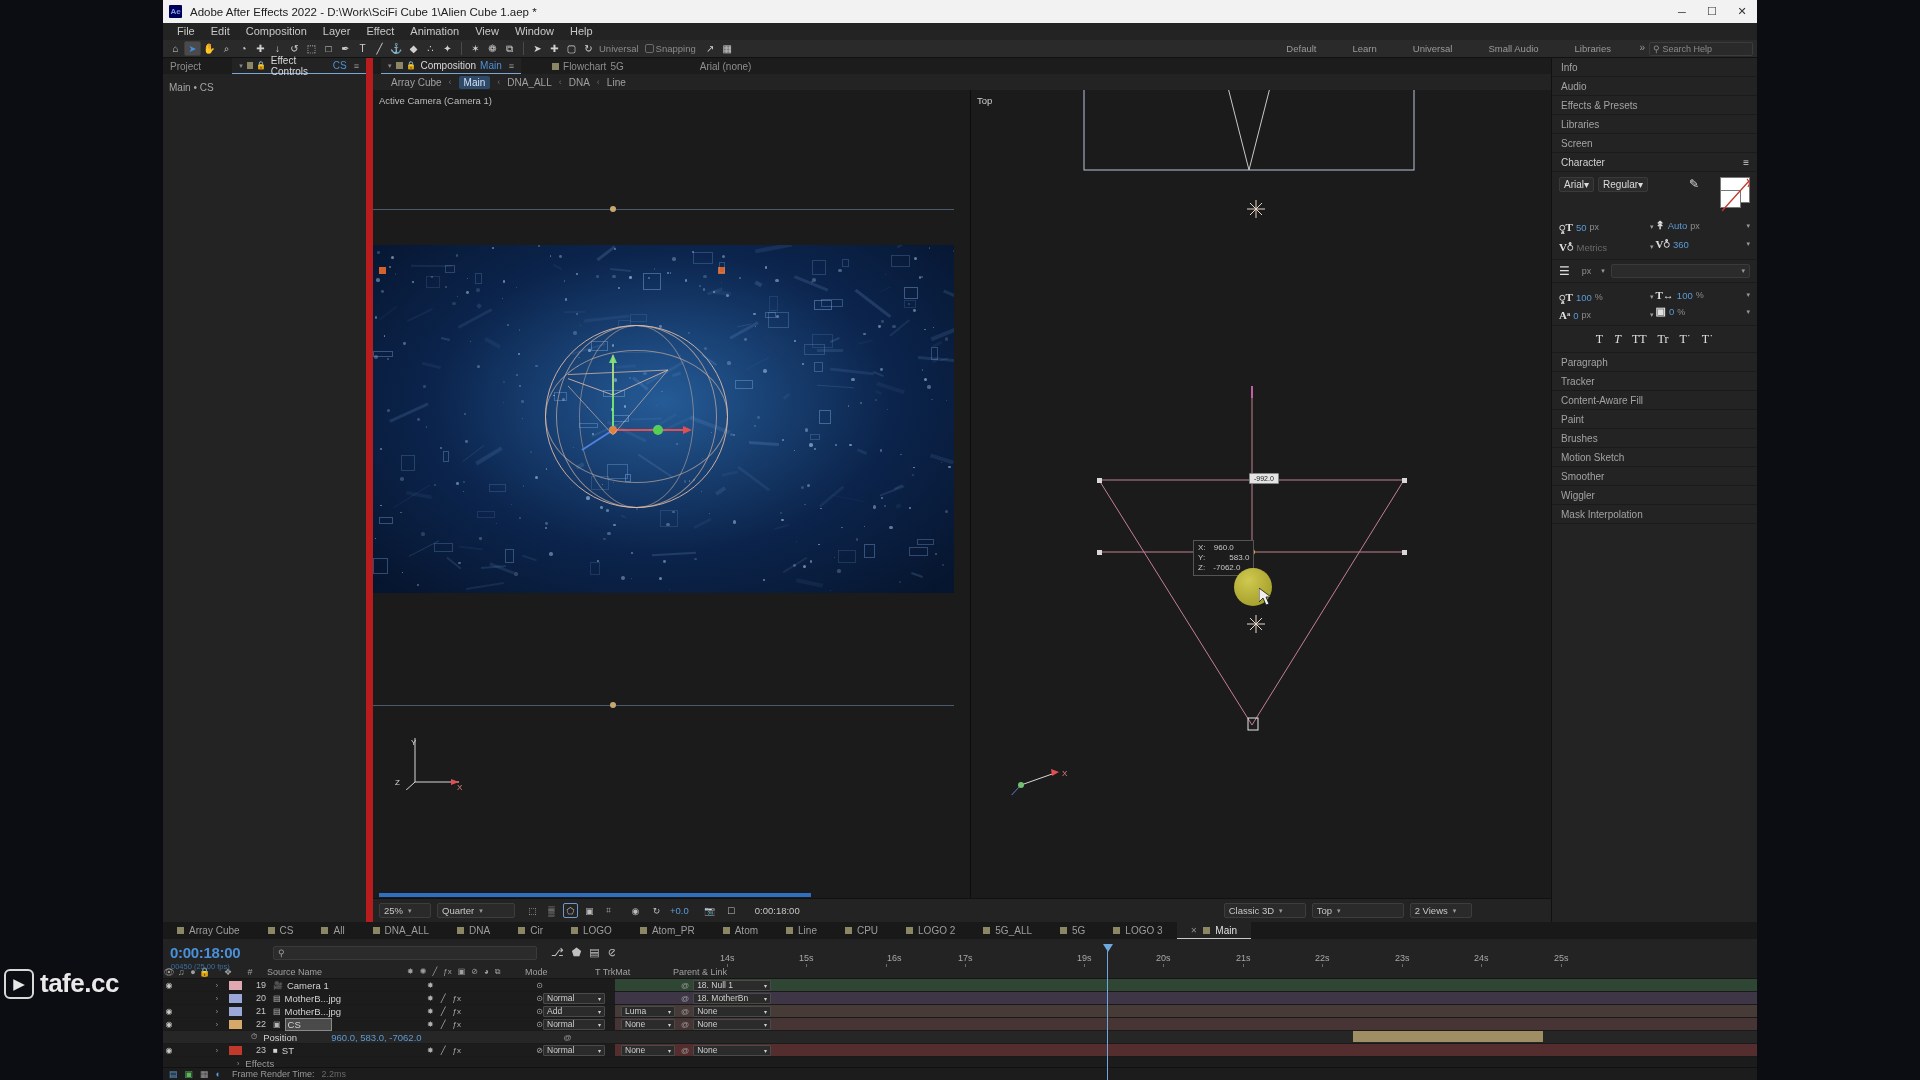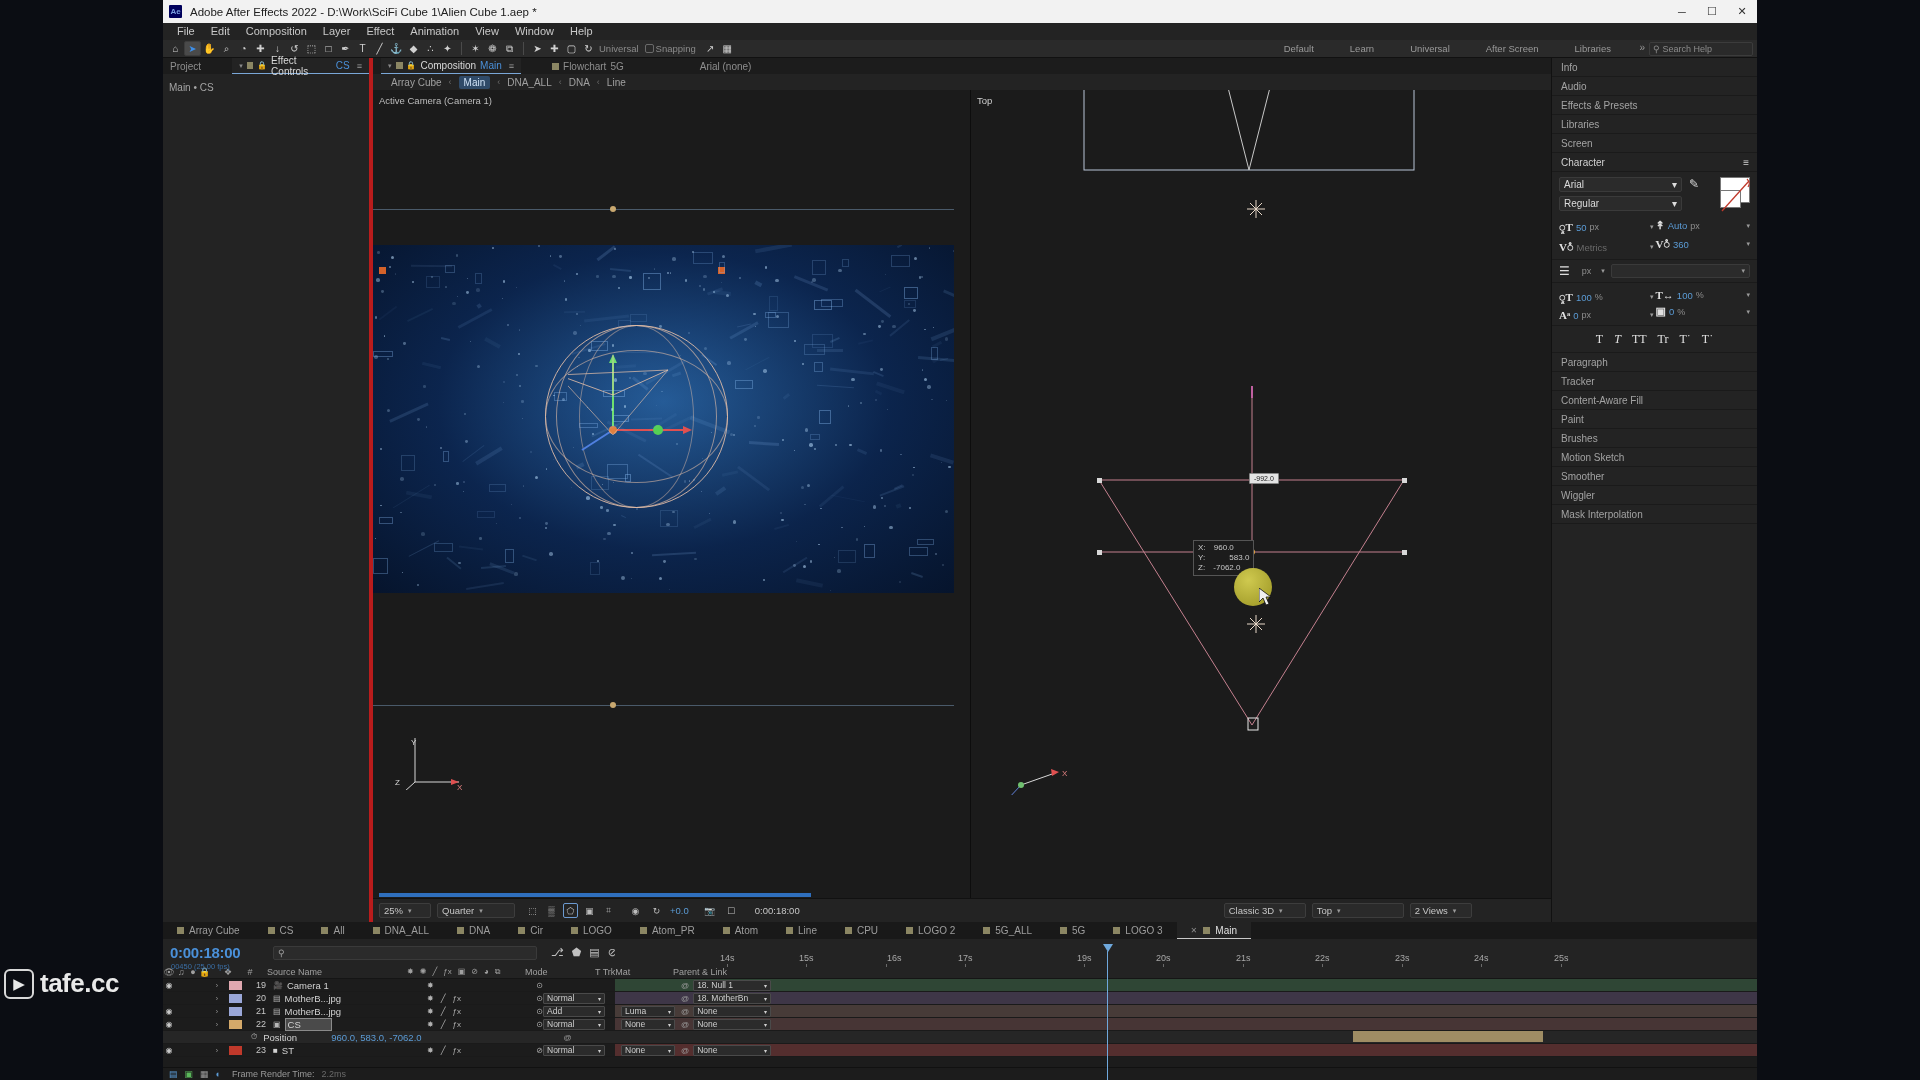--- a/index.html
+++ b/index.html
@@ -50,21 +50,21 @@
   
   .panel-tabrow{ height:16px; background:#1c1c1c; display:flex; align-items:center; }
   .ptab{ height:16px; display:flex; align-items:center; gap:4px; padding:0 7px; font-size:10px; color:#8e8e8e;}
   .ptab.active{ color:#d8d8d8; background:#232323; border-bottom:1px solid #7aa7d8;}
   .ptab .chip{ width:7px;height:7px;background:#8b8663; display:inline-block;}
   .ptab .lock{ font-size:8px; color:#9a9a9a;}
   .ptab .blue{ color:#4a90d9; }
   .ptab .menuico{ font-size:9px; color:#9a9a9a; margin-left:3px;}
 
   
-  .leftpanel{ position:absolute; left:0; top:58px; width:210px; height:864px; background:#232323; border-right:4px solid #b91c1c;}
+  .leftpanel{ position:absolute; left:0; top:58px; width:210px; height:864px; background:#232323; border-right:7px solid #b91c1c;}
   .leftpanel .body{ padding:8px 6px; font-size:10px; color:#a5a5a5;}
 
   
   .comp{ position:absolute; left:210px; top:58px; width:1178px; height:864px; background:#1b1b1b; }
   .comp-tabs{ height:16px; background:#1c1c1c; display:flex; align-items:center;}
   .crumb{ height:16px; display:flex; align-items:center; gap:7px; padding-left:18px; font-size:10px; background:#232323;}
   .crumb .c{ color:#a0a0a0;}
   .crumb .c.cur{ color:#cfe2f7; background:#2f4a68; padding:1px 5px; border-radius:2px;}
   .crumb .sep{ color:#6a6a6a; font-size:9px;}
   .viewers{ position:absolute; left:0; top:32px; right:0; bottom:24px; display:flex; }
@@ -103,21 +103,21 @@
         color:#bdbdbd; font-size:9px; border-radius:2px;}
   .ico.on{ border:1px solid #6c9ad0;}
 
   
   .rightpanel{ position:absolute; right:0; top:58px; width:206px; height:864px; background:#232323; border-left:1px solid #111;}
   .rrow{ height:19px; border-bottom:1px solid #1a1a1a; display:flex; align-items:center;
          padding-left:9px; font-size:10px; color:#a3a3a3;}
   .rrow.hdr{ color:#d2d2d2; justify-content:space-between; padding-right:8px;}
   .char-body{ padding:5px 7px 4px 7px; border-bottom:1px solid #1a1a1a;}
   .fontrow{ display:flex; gap:4px; align-items:flex-start;}
-  .fontcol{ flex:1; display:flex; flex-direction:column; gap:4px;}
+  .fontcol{ flex:1; display:flex; flex-direction:row; gap:4px;}
   .fsel{ height:15px; background:#2b2b2b; border:1px solid #3a3a3a; border-radius:2px;
          display:flex; align-items:center; justify-content:space-between; padding:0 4px;
          font-size:10px; color:#dcdcdc;}
   .swatches{ position:relative; width:44px; height:36px;}
   .sw-white{ position:absolute; right:0; top:0; width:30px;height:26px;background:#fff;border:1px solid #777;}
   .sw-none{ position:absolute; right:9px; top:13px; width:21px;height:18px;background:#fff;border:1px solid #777;}
   .metrics{ display:flex; gap:2px; margin-top:6px; }
   .mcol{ flex:1; display:flex; flex-direction:column; gap:4px;}
   .mrow{ display:flex; align-items:center; gap:3px; font-size:9.5px;}
   .mval{ color:#5b9bd5; font-size:9.5px;}
@@ -249,21 +249,21 @@
         </div>
       <span class="tool-lbl">Universal</span>
       <div class="ico" style="border:1px solid #6a6a6a;width:9px;height:9px;"></div>
       <span class="tool-lbl">Snapping</span>
       <div class="tool">↗</div>
       <div class="tool">▦</div>
       <div class="ws-tabs" id="ws-tabs">
           <span>Default</span>
           <span>Learn</span>
           <span>Universal</span>
-          <span>After Screen</span>
+          <span>Small Audio</span>
           <span>Libraries</span>
         </div>
       <div class="ws-more">»</div>
       <div class="searchbox">
         <span>⚲</span>
         <span>Search Help</span>
       </div>
     </div>
 
     <div class="leftpanel">
@@ -1291,20 +1291,25 @@
             <span class="mini-sel" style="position:relative;width:54px">
               <span>None</span>
               <span style="font-size:6px">▾</span>
             </span>
             <span style="margin-left:6px;font-size:8px;color:#9a9a9a">@</span>
             <span class="mini-sel" style="position:relative;width:78px;margin-left:4px">
               <span>None</span>
               <span style="font-size:6px">▾</span>
             </span>
           </div>
+          <div class="lrow">
+            <span style="width:74px"></span>
+            <span style="font-size:7px;color:#9a9a9a">›</span>
+            <span style="margin-left:6px;color:#9a9a9a">Effects</span>
+          </div>
           <div style="position: absolute; left: 1190px; top: 52px; width: 190px; height: 11px; background: rgb(200, 176, 122); opacity: 0.75;"></div>
         </div>
 
       <div class="statusbar">
         <span style="color:#5b9bd5;">▤</span>
         <span style="color:#5bb85b;">▣</span>
         <span>▦</span>
         <span style="color:#5b9bd5;">◐</span>
         <span style="margin-left:4px;">Frame Render Time:</span>
         <span style="color:#6a6a6a;">2.2ms</span>

